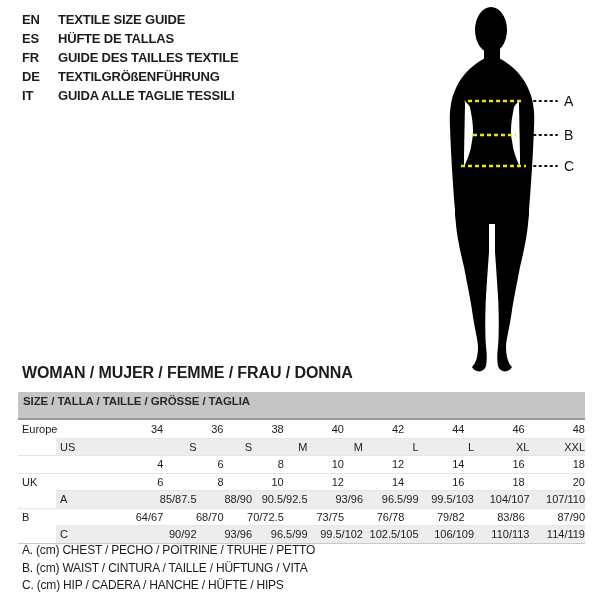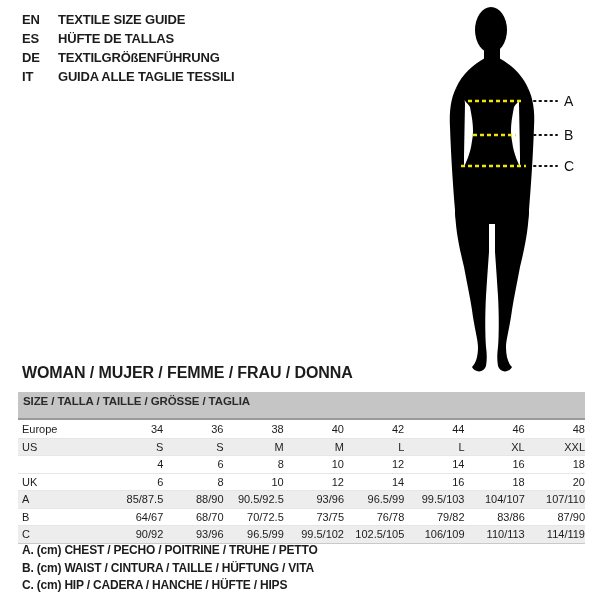--- a/index.html
+++ b/index.html
@@ -26,38 +26,42 @@
     height:28px;line-height:18px;background:var(--header-bg,#c5c5c5);
     font-size:11.5px;font-weight:700;padding-left:5px;color:#2a2a2a;
     border-bottom:2px solid #9a9a9a;box-sizing:border-box;letter-spacing:-0.1px;
   }
   .t-row{
     display:grid;grid-template-columns:85px repeat(8,1fr);
     height:17.5px;align-items:center;font-size:11px;
     border-top:1px solid #e6e6e6;box-sizing:border-box;
   }
   .t-row:first-child{border-top:none;}
-  .t-row.shaded{background:var(--stripe-bg,#ededed);}
+  .t-row.shaded{background:var(--stripe-bg,#ededed);margin-left:38px;}
   .t-label{padding-left:4px;text-align:left;}
   .t-cell{text-align:right;}
   
   .notes{position:absolute;left:22px;top:542px;}
-  .note-line{height:17.5px;line-height:17.5px;font-size:12px;font-weight:700;letter-spacing:-0.2px;}
+  .note-line{height:17.5px;line-height:17.5px;font-size:12px;font-weight:400;letter-spacing:-0.2px;}
 </style>
 </head>
 <body>
 
 <div class="lang-block">
   <div class="lang-line">
     <span class="lang-code">EN</span>
     <span class="lang-text">TEXTILE SIZE GUIDE</span>
   </div>
   <div class="lang-line">
     <span class="lang-code">ES</span>
     <span class="lang-text">HÜFTE DE TALLAS</span>
+  </div>
+  <div class="lang-line">
+    <span class="lang-code">FR</span>
+    <span class="lang-text">GUIDE DES TAILLES TEXTILE</span>
   </div>
   <div class="lang-line">
     <span class="lang-code">DE</span>
     <span class="lang-text">TEXTILGRÖßENFÜHRUNG</span>
   </div>
   <div class="lang-line">
     <span class="lang-code">IT</span>
     <span class="lang-text">GUIDA ALLE TAGLIE TESSILI</span>
   </div>
 </div>

